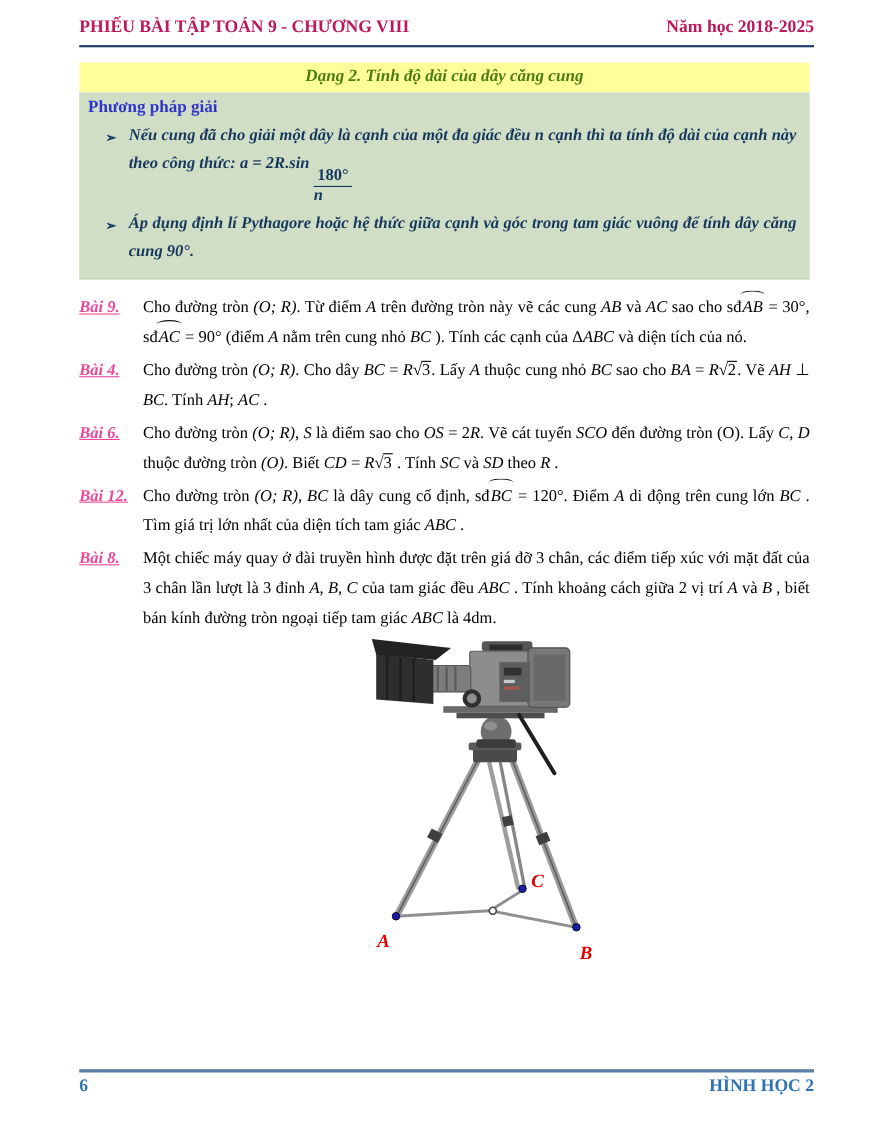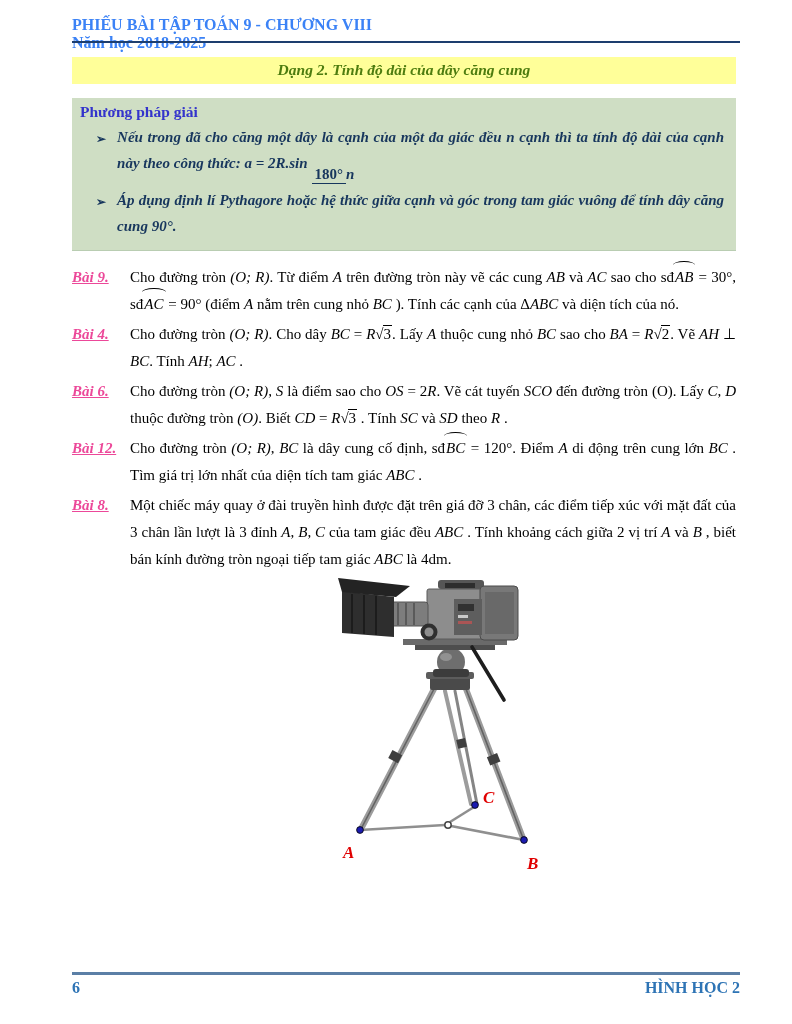--- a/index.html
+++ b/index.html
@@ -5,34 +5,34 @@
   html,body { margin:0; padding:0; background:#e8e8e8; }
   .page {
     position:relative; width:792px; height:1024px; margin:0 auto;
     background:#ffffff; overflow:hidden;
     font-family:"Liberation Serif", serif; color:#000;
   }
   
   .header {
     position:absolute; left:72px; top:16px; width:668px;
     display:flex; justify-content:space-between; align-items:baseline;
-    font-weight:bold; font-size:16px; color:#3b82f6;flex-direction:column;
+    font-weight:bold; font-size:16px; color:#be185d;
   }
   .header-rule {
     position:absolute; left:72px; top:41px; width:668px; height:0;
     border-top:2.5px solid #1D3E6E;
   }
   
   .main { position:absolute; left:72px; top:57px; width:664px; }
   .banner {
     background:#FFFF99; text-align:center; padding:4px 4px 5px 4px;
     font-weight:bold; font-style:italic; font-size:15.5px; color:#4d7c0f;
   }
   .method {
-    background:#CFDEC4; margin-top:14px; padding:5px 10px 10px 8px;
+    background:#CFDEC4; margin-top:0; padding:5px 10px 10px 8px;
     border-bottom:1px solid #b9cdb2;
   }
   .method-title { color:#3333CC; font-weight:bold; font-size:15.5px; }
   .bullet {
     display:flex; gap:11px; margin:4px 0 0 16px; padding-right:2px;
     color:#17365D; font-weight:bold; font-style:italic;
     font-size:15px; line-height:1.72; text-align:justify;
   }
   .bullet .marker { flex:0 0 auto; font-style:normal; font-size:12px; padding-top:4px; }
   .bullet .btext { flex:1; }
@@ -47,21 +47,21 @@
   
   .m { font-style:italic; }
   .arc { position:relative; display:inline-block; font-style:italic; padding:0 1px; }
   .arc::before {
     content:""; position:absolute; left:-1px; right:-1px; top:-3px; height:7px;
     border-top:1.7px solid #000; border-radius:50%;
   }
   .sqrt { white-space:nowrap; font-style:normal; }
   .sqrt .rad { border-top:1.5px solid #000; padding:0 1px; margin-left:-1px; }
   .frac {
-    display:inline-flex; flex-direction:row; align-items:flex-start;
+    display:inline-flex; flex-direction:column; align-items:flex-start;
     vertical-align:-11px; line-height:1.15; margin-left:4px;
   }
   .frac .num { font-style:normal; border-bottom:1.7px solid currentColor; padding:0 3px; }
   .frac .den { font-style:italic; }
   
   .figure { width:250px; margin:4px 0 0 258px; }
   .flabel { fill:#E00000; font-weight:bold; font-style:italic; font-size:17px;
             font-family:"Liberation Serif", serif; }
   
   .footer-rule {
@@ -87,21 +87,21 @@
 
   <div class="main">
 
     <div class="banner">Dạng 2.  Tính độ dài của dây căng cung</div>
 
     <div class="method">
       <div class="method-title">Phương pháp giải</div>
       <div>
   <div class="bullet">
     <span class="marker">➢</span>
-    <span class="btext"><span>Nếu trong đã cho căng một dây là cạnh của một đa giác đều </span><span class="m">n</span><span> cạnh thì ta tính độ dài của cạnh này theo công thức: </span><span class="m">a</span><span> = 2</span><span class="m">R</span><span>.sin</span><span class="frac">
+    <span class="btext"><span>Nếu cung đã cho giải một dây là cạnh của một đa giác đều </span><span class="m">n</span><span> cạnh thì ta tính độ dài của cạnh này theo công thức: </span><span class="m">a</span><span> = 2</span><span class="m">R</span><span>.sin</span><span class="frac">
                 <span class="num">180°</span>
                 <span class="den">n</span>
               </span></span>
   </div>
 
   <div class="bullet">
     <span class="marker">➢</span>
     <span class="btext"><span>Áp dụng định lí Pythagore hoặc hệ thức giữa cạnh và góc trong tam giác vuông để tính dây căng cung 90°.</span></span>
   </div>
 </div>

